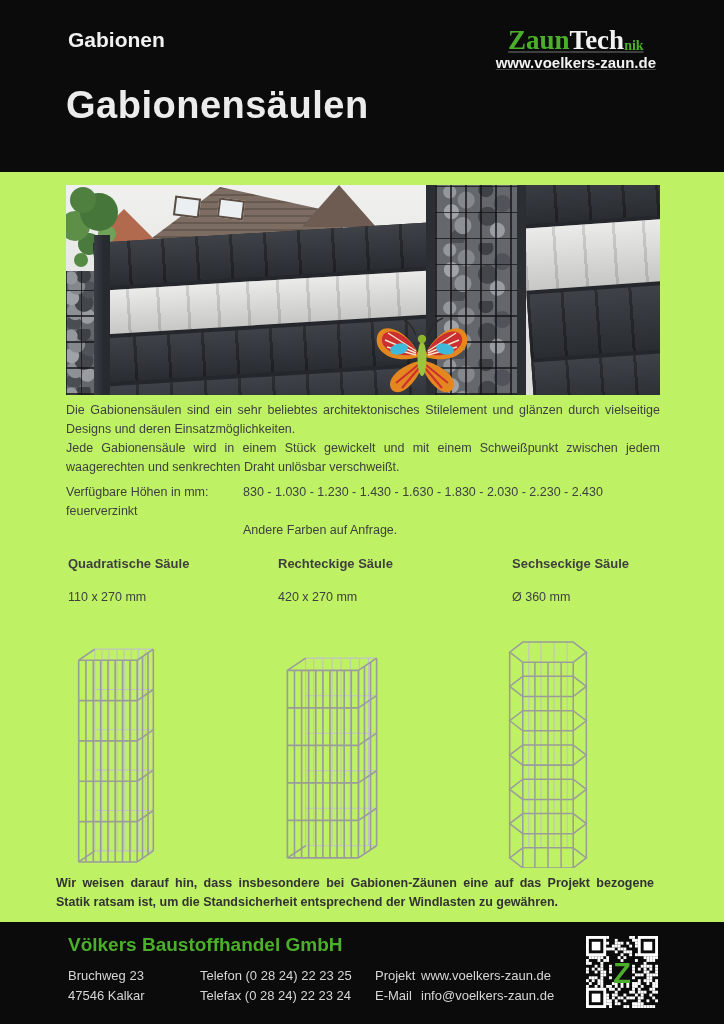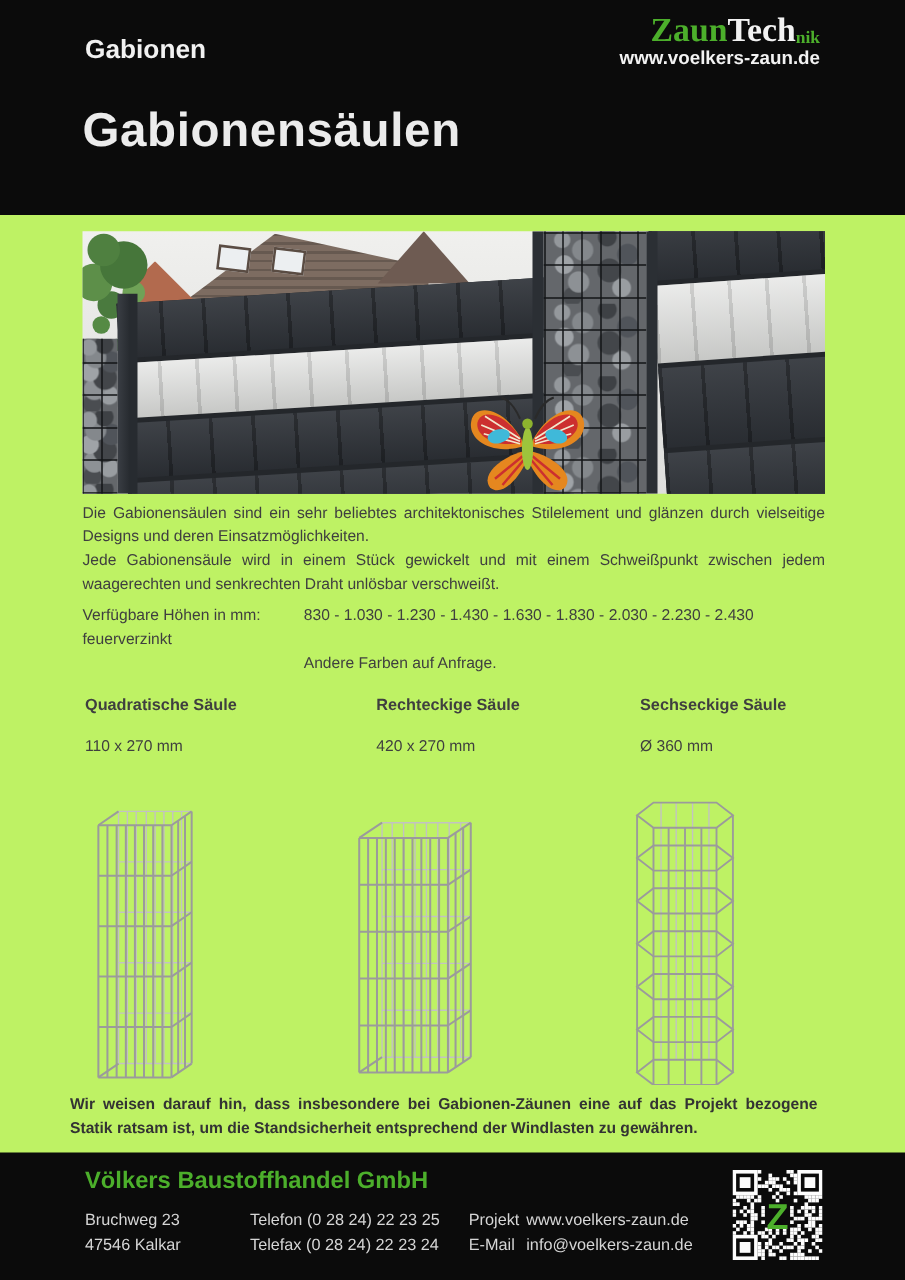--- a/index.html
+++ b/index.html
@@ -5,21 +5,21 @@
   html,body{margin:0;padding:0;background:#9a9a9a;}
   .page{
     position:relative;width:724px;height:1024px;margin:0 auto;
     background:#bef264;overflow:hidden;
     font-family:"Liberation Sans", sans-serif;color:#3f3f3f;
   }
   
   .header{position:absolute;left:0;top:0;width:724px;height:172px;background:#0b0b0b;}
   .title-small{position:absolute;left:68px;top:28px;font-size:21px;font-weight:bold;color:#f1f1f1;}
   .title-large{position:absolute;left:66px;top:84px;font-size:38px;font-weight:bold;color:#ececec;letter-spacing:.5px;}
-  .brand{position:absolute;right:68px;top:10px;text-align:right;line-height:1.05;}
+  .brand{position:absolute;right:68px;top:26px;text-align:center;line-height:1.05;text-decoration:underline;}
   .brand-line{font-family:"Liberation Serif", serif;font-weight:bold;font-size:27px;white-space:nowrap;}
   .brand-green{color:var(--green,#4caf2b);}
   .brand-white{color:#f2f2f2;}
   .brand-sub{font-size:14px;position:relative;top:1px;}
   .brand-url{color:#f2f2f2;font-size:15px;font-weight:bold;margin-top:1px;}
   
   .photo{position:absolute;left:66px;top:185px;width:594px;height:210px;overflow:hidden;
          background:linear-gradient(180deg,#f0f0ee 0%,#e3e3e1 60%,#dededc 100%);}
   .roof-main{position:absolute;left:72px;top:2px;width:205px;height:64px;z-index:1;
     background:#7d6c61;
@@ -72,21 +72,21 @@
   .butterfly{position:absolute;left:306px;top:128px;width:100px;height:84px;z-index:5;}
   
   .intro{position:absolute;left:66px;top:401px;width:594px;font-size:12.5px;line-height:19px;text-align:justify;}
   .intro p{margin:0;}
   .specs{position:absolute;left:66px;top:483px;width:594px;font-size:12.5px;line-height:19px;}
   .spec-row{display:flex;}
   .spec-label{width:177px;flex:0 0 177px;}
   
   .col-head{position:absolute;font-size:13px;font-weight:bold;top:556px;}
   .col-dim{position:absolute;font-size:12.5px;top:590px;}
-  .c1{left:68px;} .c2{left:301px;} .c3{left:512px;}
+  .c1{left:68px;} .c2{left:278px;} .c3{left:512px;}
   .drawing{position:absolute;}
   .d1{left:68px;top:634px;width:94px;height:234px;}
   .d2{left:281px;top:646px;width:102px;height:218px;}
   .d3{left:506px;top:634px;width:84px;height:234px;}
   .note{position:absolute;left:56px;top:874px;width:598px;font-size:12.5px;font-weight:bold;line-height:19px;text-align:justify;color:#333;}
   
   .footer{position:absolute;left:0;top:922px;width:724px;height:102px;background:#0b0b0b;color:#d6d6d6;}
   .footer-company{position:absolute;left:68px;top:12px;font-size:19px;font-weight:bold;color:var(--green,#4caf2b);}
   .footer-col{position:absolute;top:44px;font-size:13px;line-height:20px;}
   .f-addr{left:68px;} .f-phone{left:200px;} .f-net{left:375px;}

